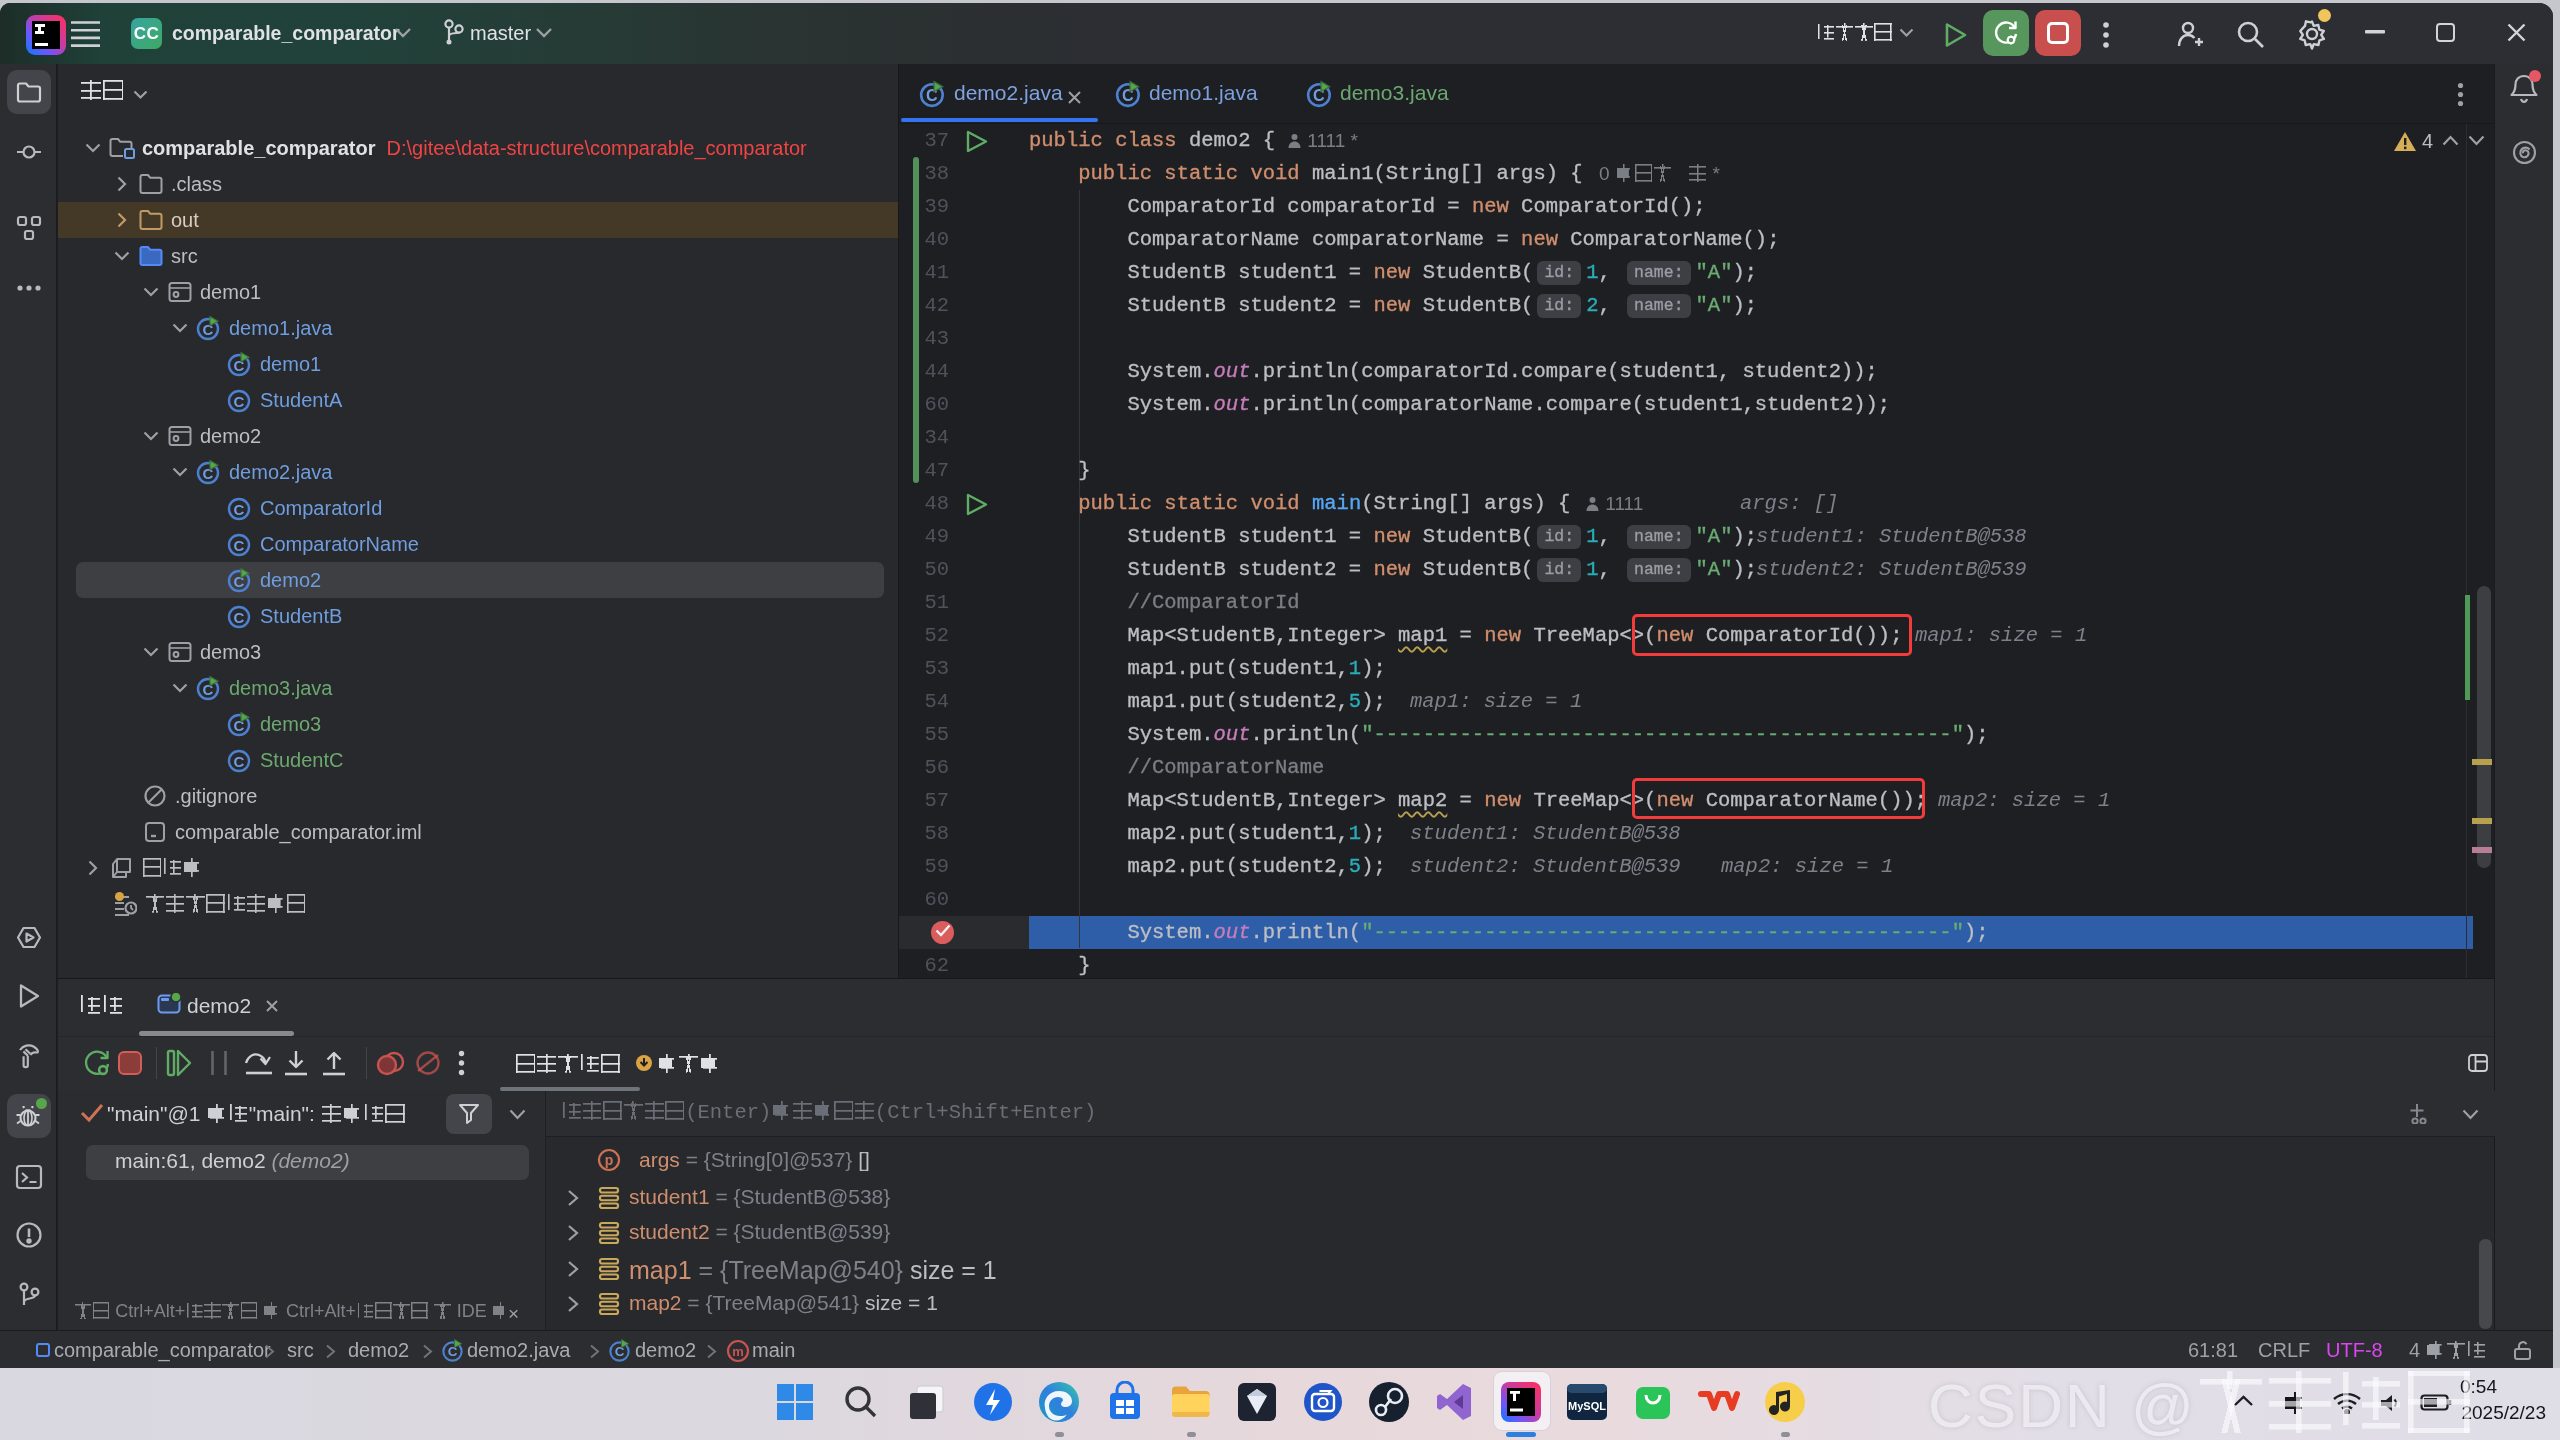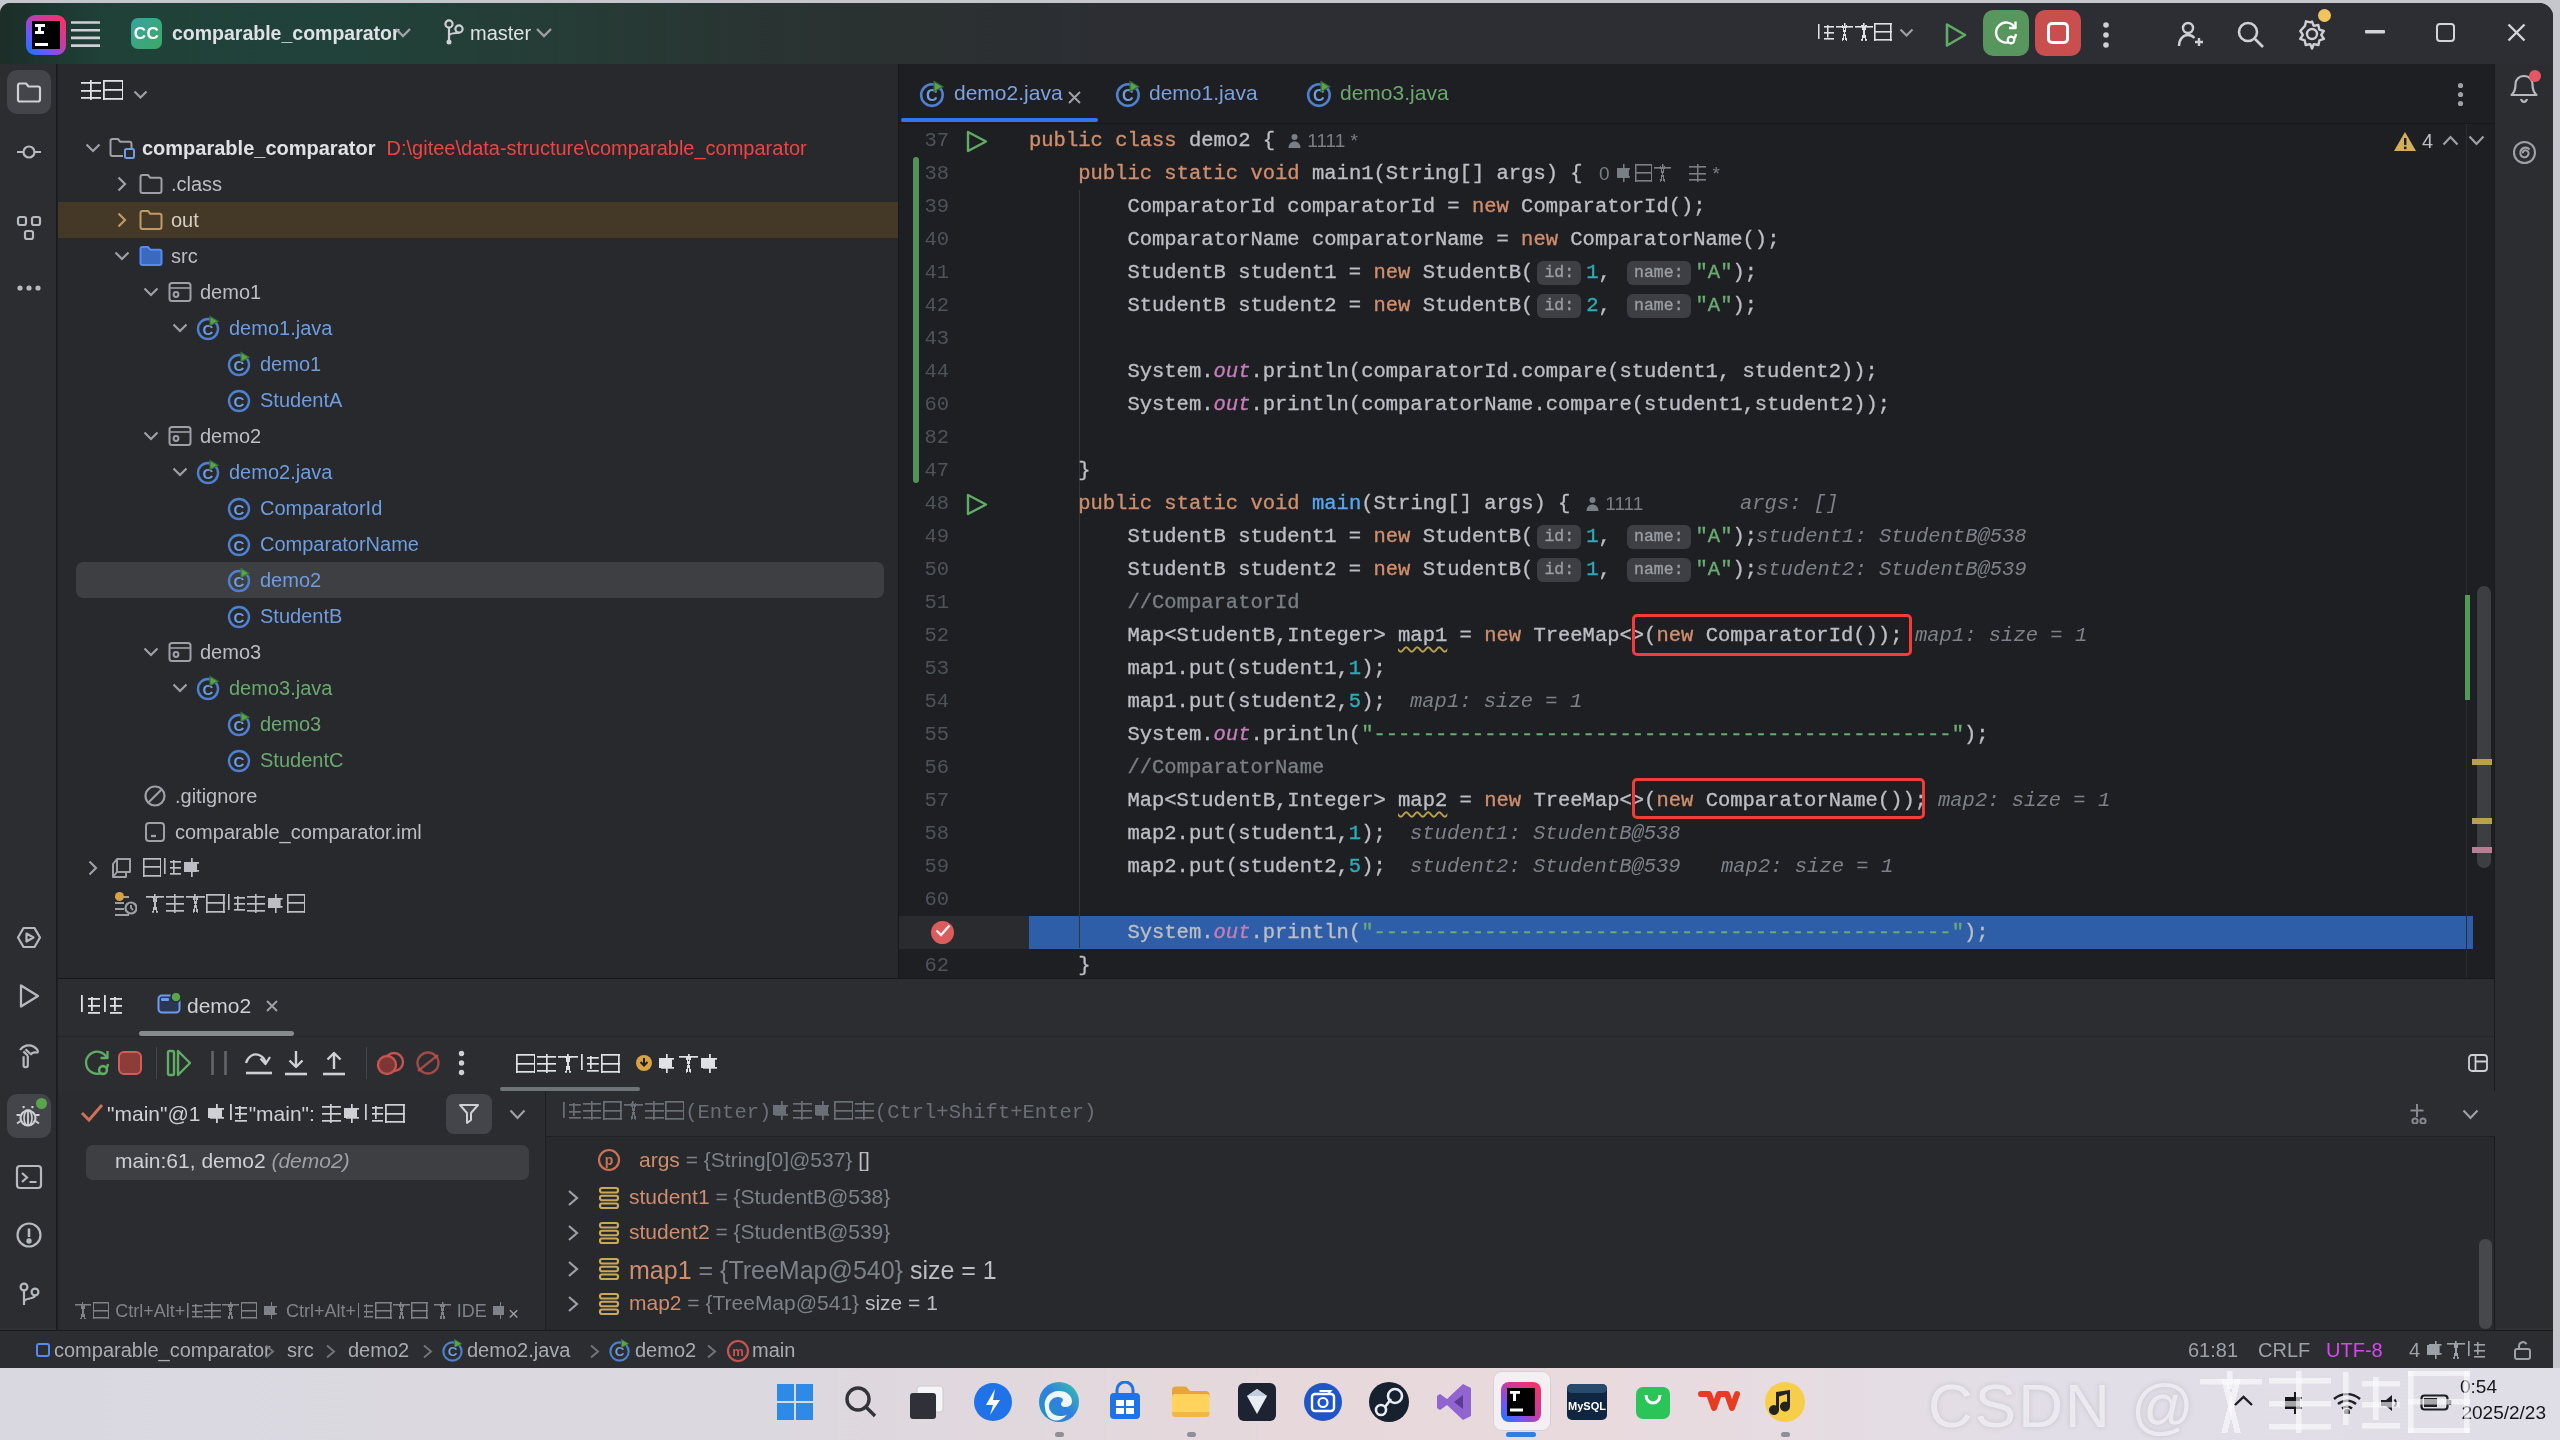--- a/index.html
+++ b/index.html
@@ -360,21 +360,21 @@
 <div class="abs" style="left:180px;top:126px;width:1px;height:758px;background:#333539"></div>
 <div class="ln" style="top:60px;left:0;width:50px;right:auto">37</div>
 <div class="ln" style="top:93px;left:0;width:50px;right:auto">38</div>
 <div class="ln" style="top:126px;left:0;width:50px;right:auto">39</div>
 <div class="ln" style="top:159px;left:0;width:50px;right:auto">40</div>
 <div class="ln" style="top:192px;left:0;width:50px;right:auto">41</div>
 <div class="ln" style="top:225px;left:0;width:50px;right:auto">42</div>
 <div class="ln" style="top:258px;left:0;width:50px;right:auto">43</div>
 <div class="ln" style="top:291px;left:0;width:50px;right:auto">44</div>
 <div class="ln" style="top:324px;left:0;width:50px;right:auto">60</div>
-<div class="ln" style="top:357px;left:0;width:50px;right:auto">82</div>
+<div class="ln" style="top:357px;left:0;width:50px;right:auto">34</div>
 <div class="ln" style="top:390px;left:0;width:50px;right:auto">47</div>
 <div class="ln" style="top:423px;left:0;width:50px;right:auto">48</div>
 <div class="ln" style="top:456px;left:0;width:50px;right:auto">49</div>
 <div class="ln" style="top:489px;left:0;width:50px;right:auto">50</div>
 <div class="ln" style="top:522px;left:0;width:50px;right:auto">51</div>
 <div class="ln" style="top:555px;left:0;width:50px;right:auto">52</div>
 <div class="ln" style="top:588px;left:0;width:50px;right:auto">53</div>
 <div class="ln" style="top:621px;left:0;width:50px;right:auto">54</div>
 <div class="ln" style="top:654px;left:0;width:50px;right:auto">55</div>
 <div class="ln" style="top:687px;left:0;width:50px;right:auto">56</div>

